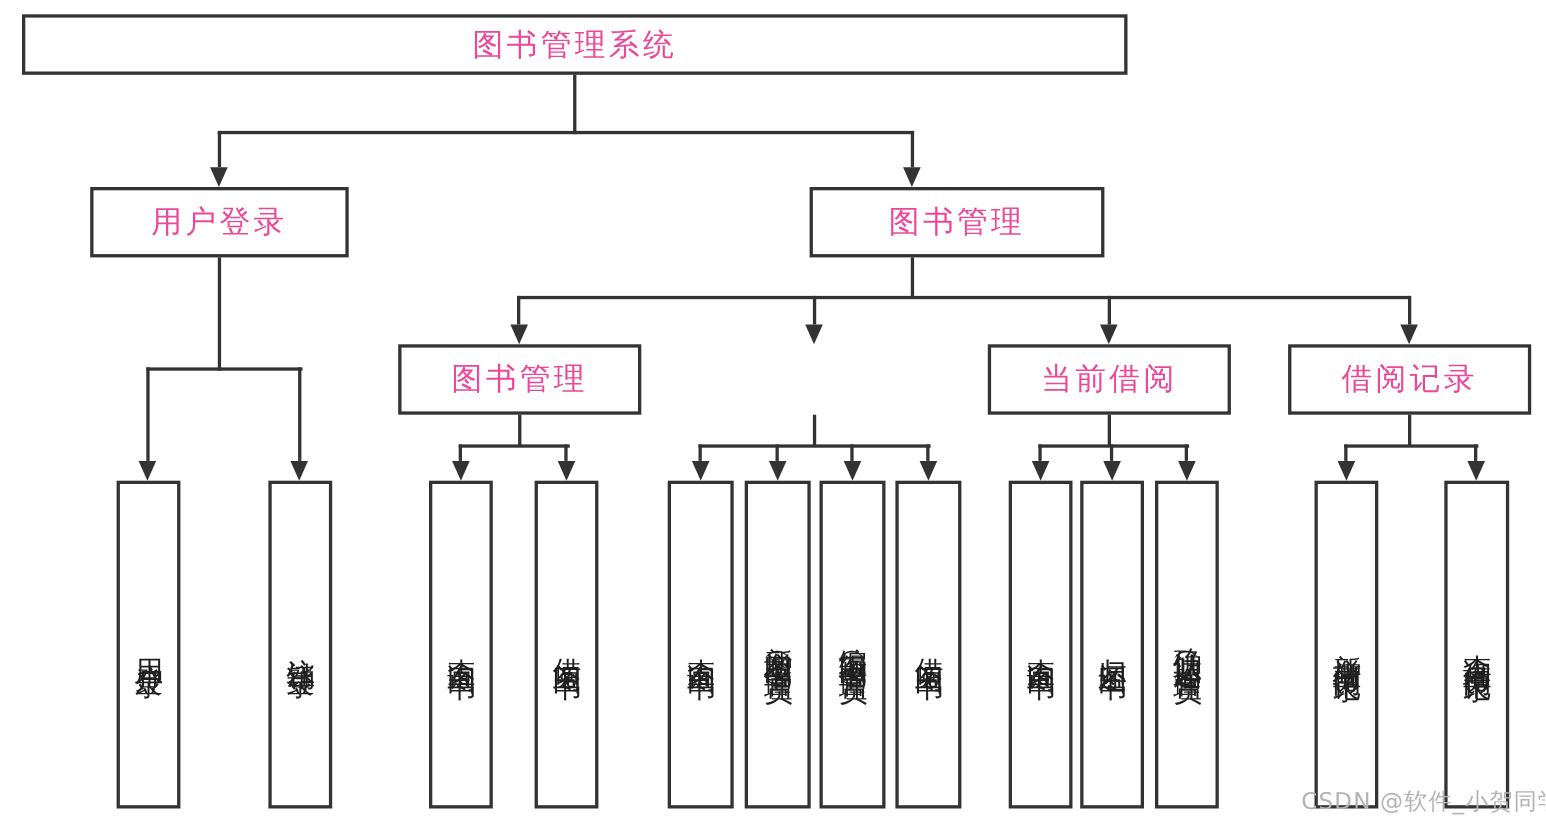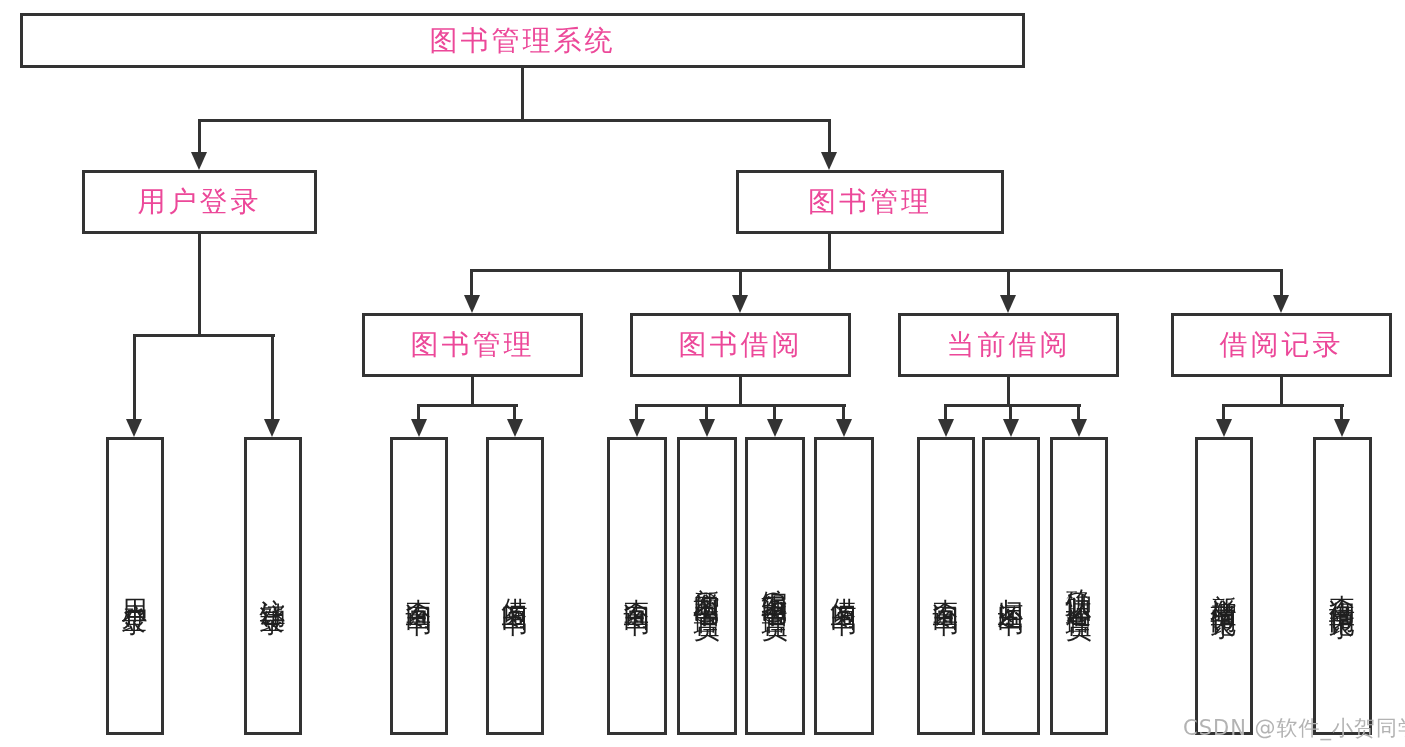--- a/index.html
+++ b/index.html
@@ -65,23 +65,20 @@
   <div class="line" style="left:739px;top:269px;width:3px;height:26px"></div>
   <div class="line" style="left:1007px;top:269px;width:3px;height:26px"></div>
   <div class="line" style="left:1280px;top:269px;width:3px;height:26px"></div>
   <div class="arrow" style="left:464px;top:295px"></div>
   <div class="arrow" style="left:732px;top:295px"></div>
   <div class="arrow" style="left:1000px;top:295px"></div>
   <div class="arrow" style="left:1273px;top:295px"></div>
 
   <div class="node" style="left:362px;top:313px;width:221px;height:64px">
     <span class="lbl-h">图书管理</span>
-  </div>
-  <div class="node" style="left:630px;top:313px;width:221px;height:64px">
-    <span class="lbl-h">图书借阅</span>
   </div>
   <div class="node" style="left:898px;top:313px;width:221px;height:64px">
     <span class="lbl-h">当前借阅</span>
   </div>
   <div class="node" style="left:1171px;top:313px;width:221px;height:64px">
     <span class="lbl-h">借阅记录</span>
   </div>
 
   <div class="line" style="left:471px;top:377px;width:3px;height:29px"></div>
   <div class="line" style="left:417px;top:404px;width:101px;height:3px"></div>

